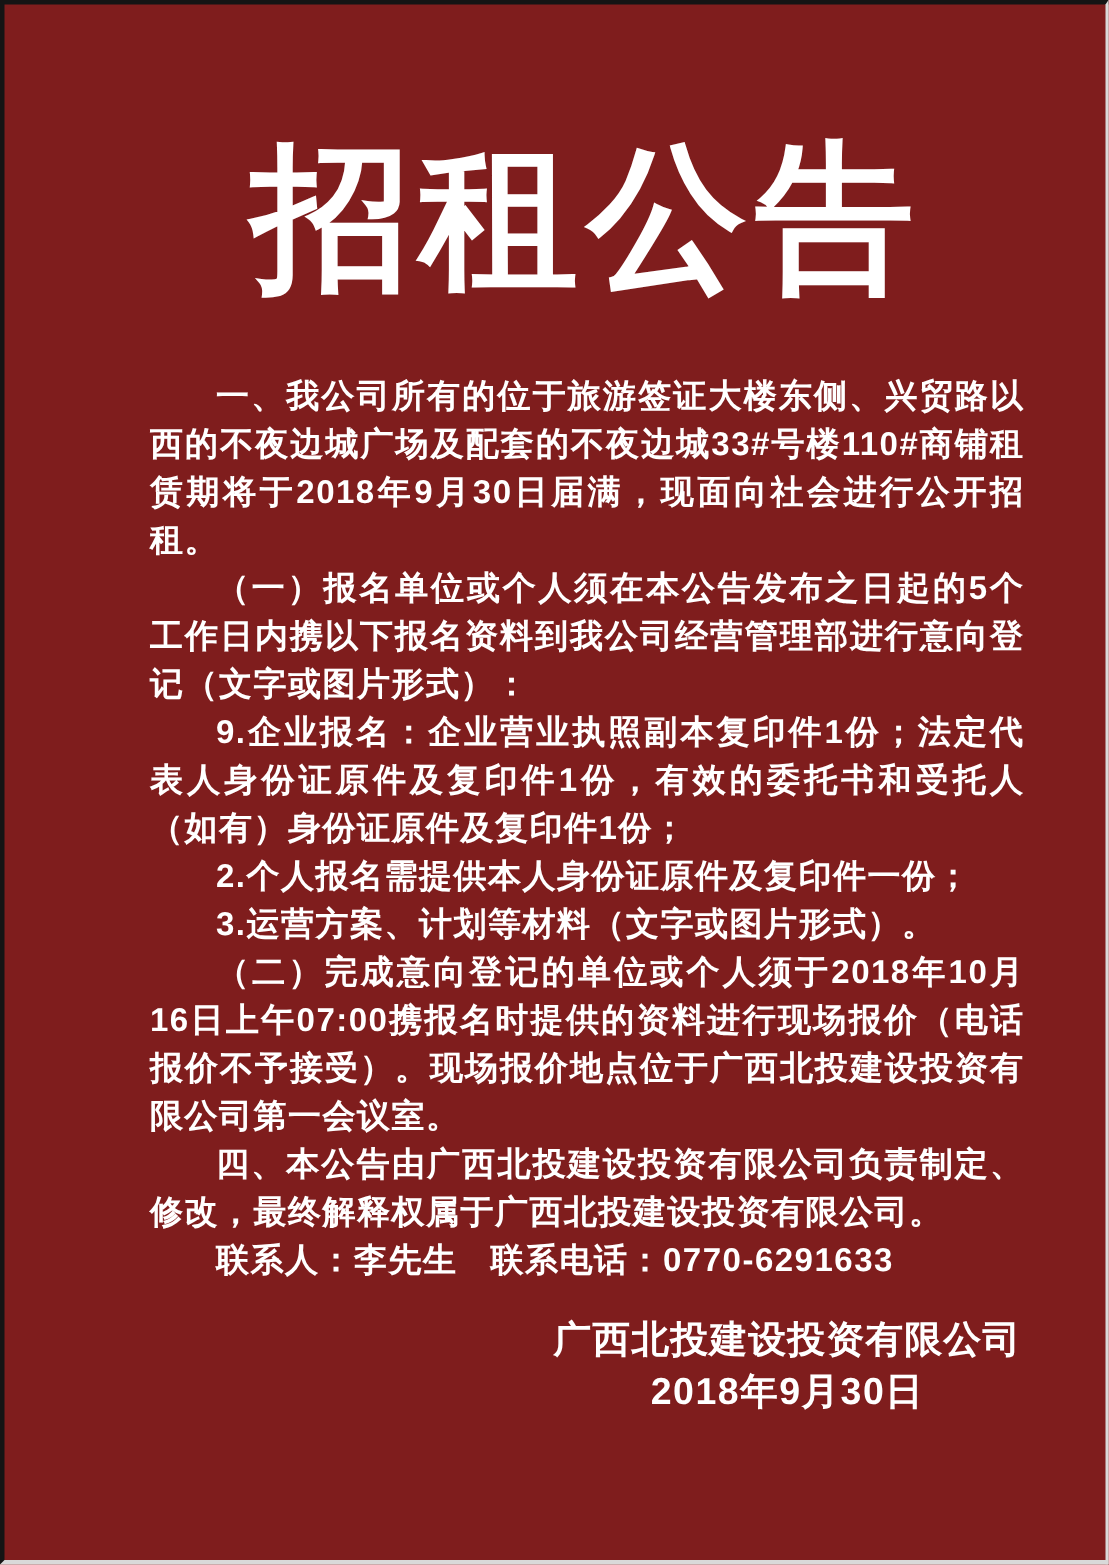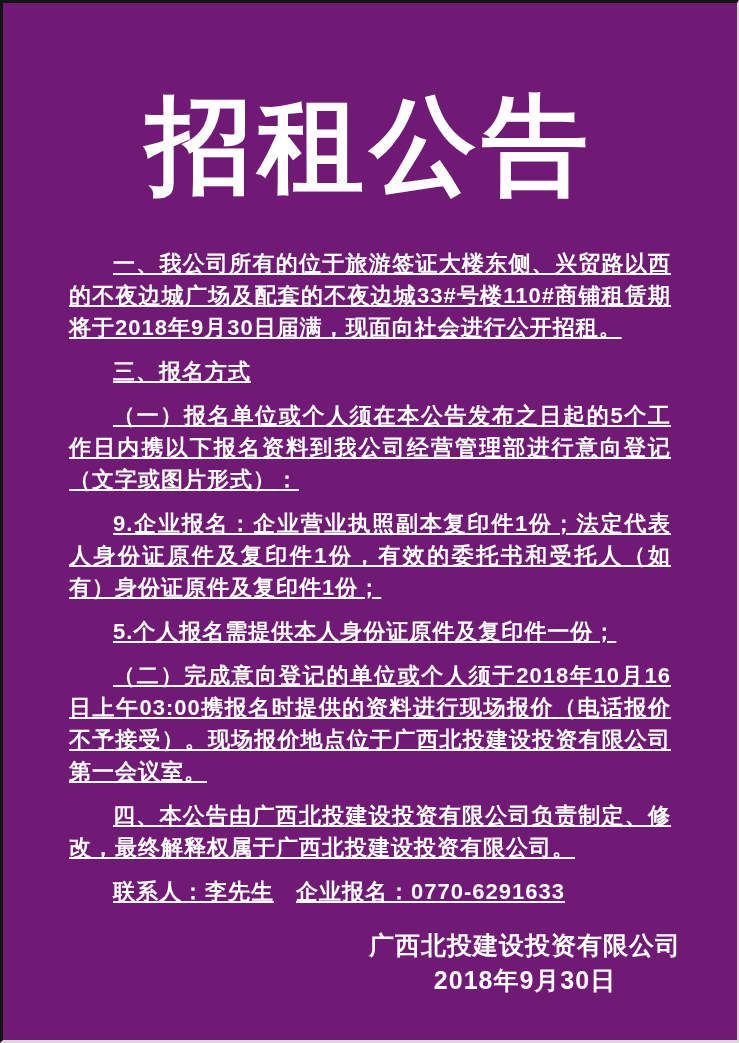--- a/index.html
+++ b/index.html
@@ -34,54 +34,53 @@
     margin: 46px 54px 0 54px;
     font-family: "Liberation Sans", "DejaVu Sans", sans-serif;
     font-weight: bold;
     font-size: 22px;
     line-height: 32px;
     letter-spacing: 1px;
     text-align: justify;
     color: #ffffff;
   }
   .body-text p {
-    margin: 12px;
+    margin: 0;
     text-indent: 2em;
-    text-decoration: underline;
   }
   .contact .gap {
     margin-left: 22px;
   }
   .signature {
     margin: 20px 2px 0 auto;
     width: fit-content;
     text-align: center;
     font-family: "Liberation Sans", "DejaVu Sans", sans-serif;
     font-weight: bold;
     font-size: 25px;
     line-height: 35px;
     letter-spacing: 1px;
     color: #ffffff;
   }
 </style>
 </head>
 <body>
 
-<div class="poster" style="background: #701a75; color: rgb(255, 255, 255);">
+<div class="poster" style="background: #7f1d1d; color: rgb(255, 255, 255); padding-left: 43px;">
   <h1 class="title">招租公告</h1>
 
   <div class="body-text">
     <p>一、我公司所有的位于旅游签证大楼东侧、兴贸路以西的不夜边城广场及配套的不夜边城33#号楼110#商铺租赁期将于2018年9月30日届满，现面向社会进行公开招租。</p>
-    <p>三、报名方式</p>
     <p>（一）报名单位或个人须在本公告发布之日起的5个工作日内携以下报名资料到我公司经营管理部进行意向登记（文字或图片形式）：</p>
     <p>9.企业报名：企业营业执照副本复印件1份；法定代表人身份证原件及复印件1份，有效的委托书和受托人（如有）身份证原件及复印件1份；</p>
-    <p>5.个人报名需提供本人身份证原件及复印件一份；</p>
-    <p>（二）完成意向登记的单位或个人须于2018年10月16日上午03:00携报名时提供的资料进行现场报价（电话报价不予接受）。现场报价地点位于广西北投建设投资有限公司第一会议室。</p>
+    <p>2.个人报名需提供本人身份证原件及复印件一份；</p>
+    <p>3.运营方案、计划等材料（文字或图片形式）。</p>
+    <p>（二）完成意向登记的单位或个人须于2018年10月16日上午07:00携报名时提供的资料进行现场报价（电话报价不予接受）。现场报价地点位于广西北投建设投资有限公司第一会议室。</p>
     <p>四、本公告由广西北投建设投资有限公司负责制定、修改，最终解释权属于广西北投建设投资有限公司。</p>
 
-    <p class="contact"><span>联系人：</span><span>李先生</span><span class="gap">企业报名：</span><span>0770-6291633</span></p>
+    <p class="contact"><span>联系人：</span><span>李先生</span><span class="gap">联系电话：</span><span>0770-6291633</span></p>
 
     <div class="signature">
       <div>广西北投建设投资有限公司</div>
       <div>2018年9月30日</div>
     </div>
   </div>
 </div>
 
 </body></html>

